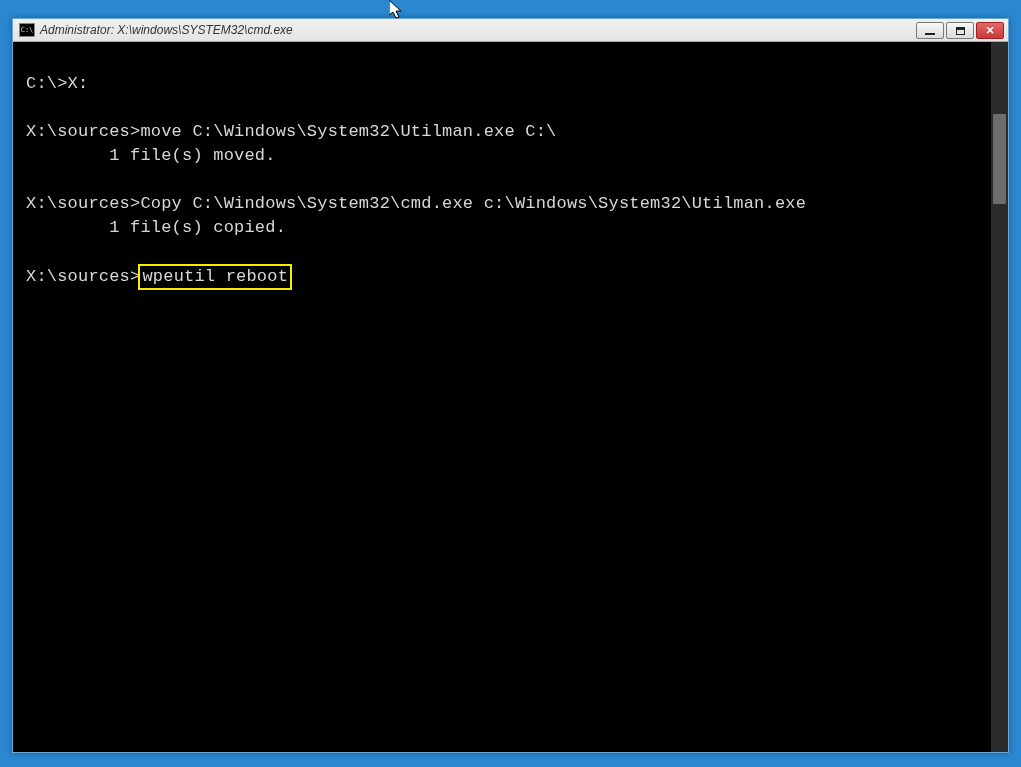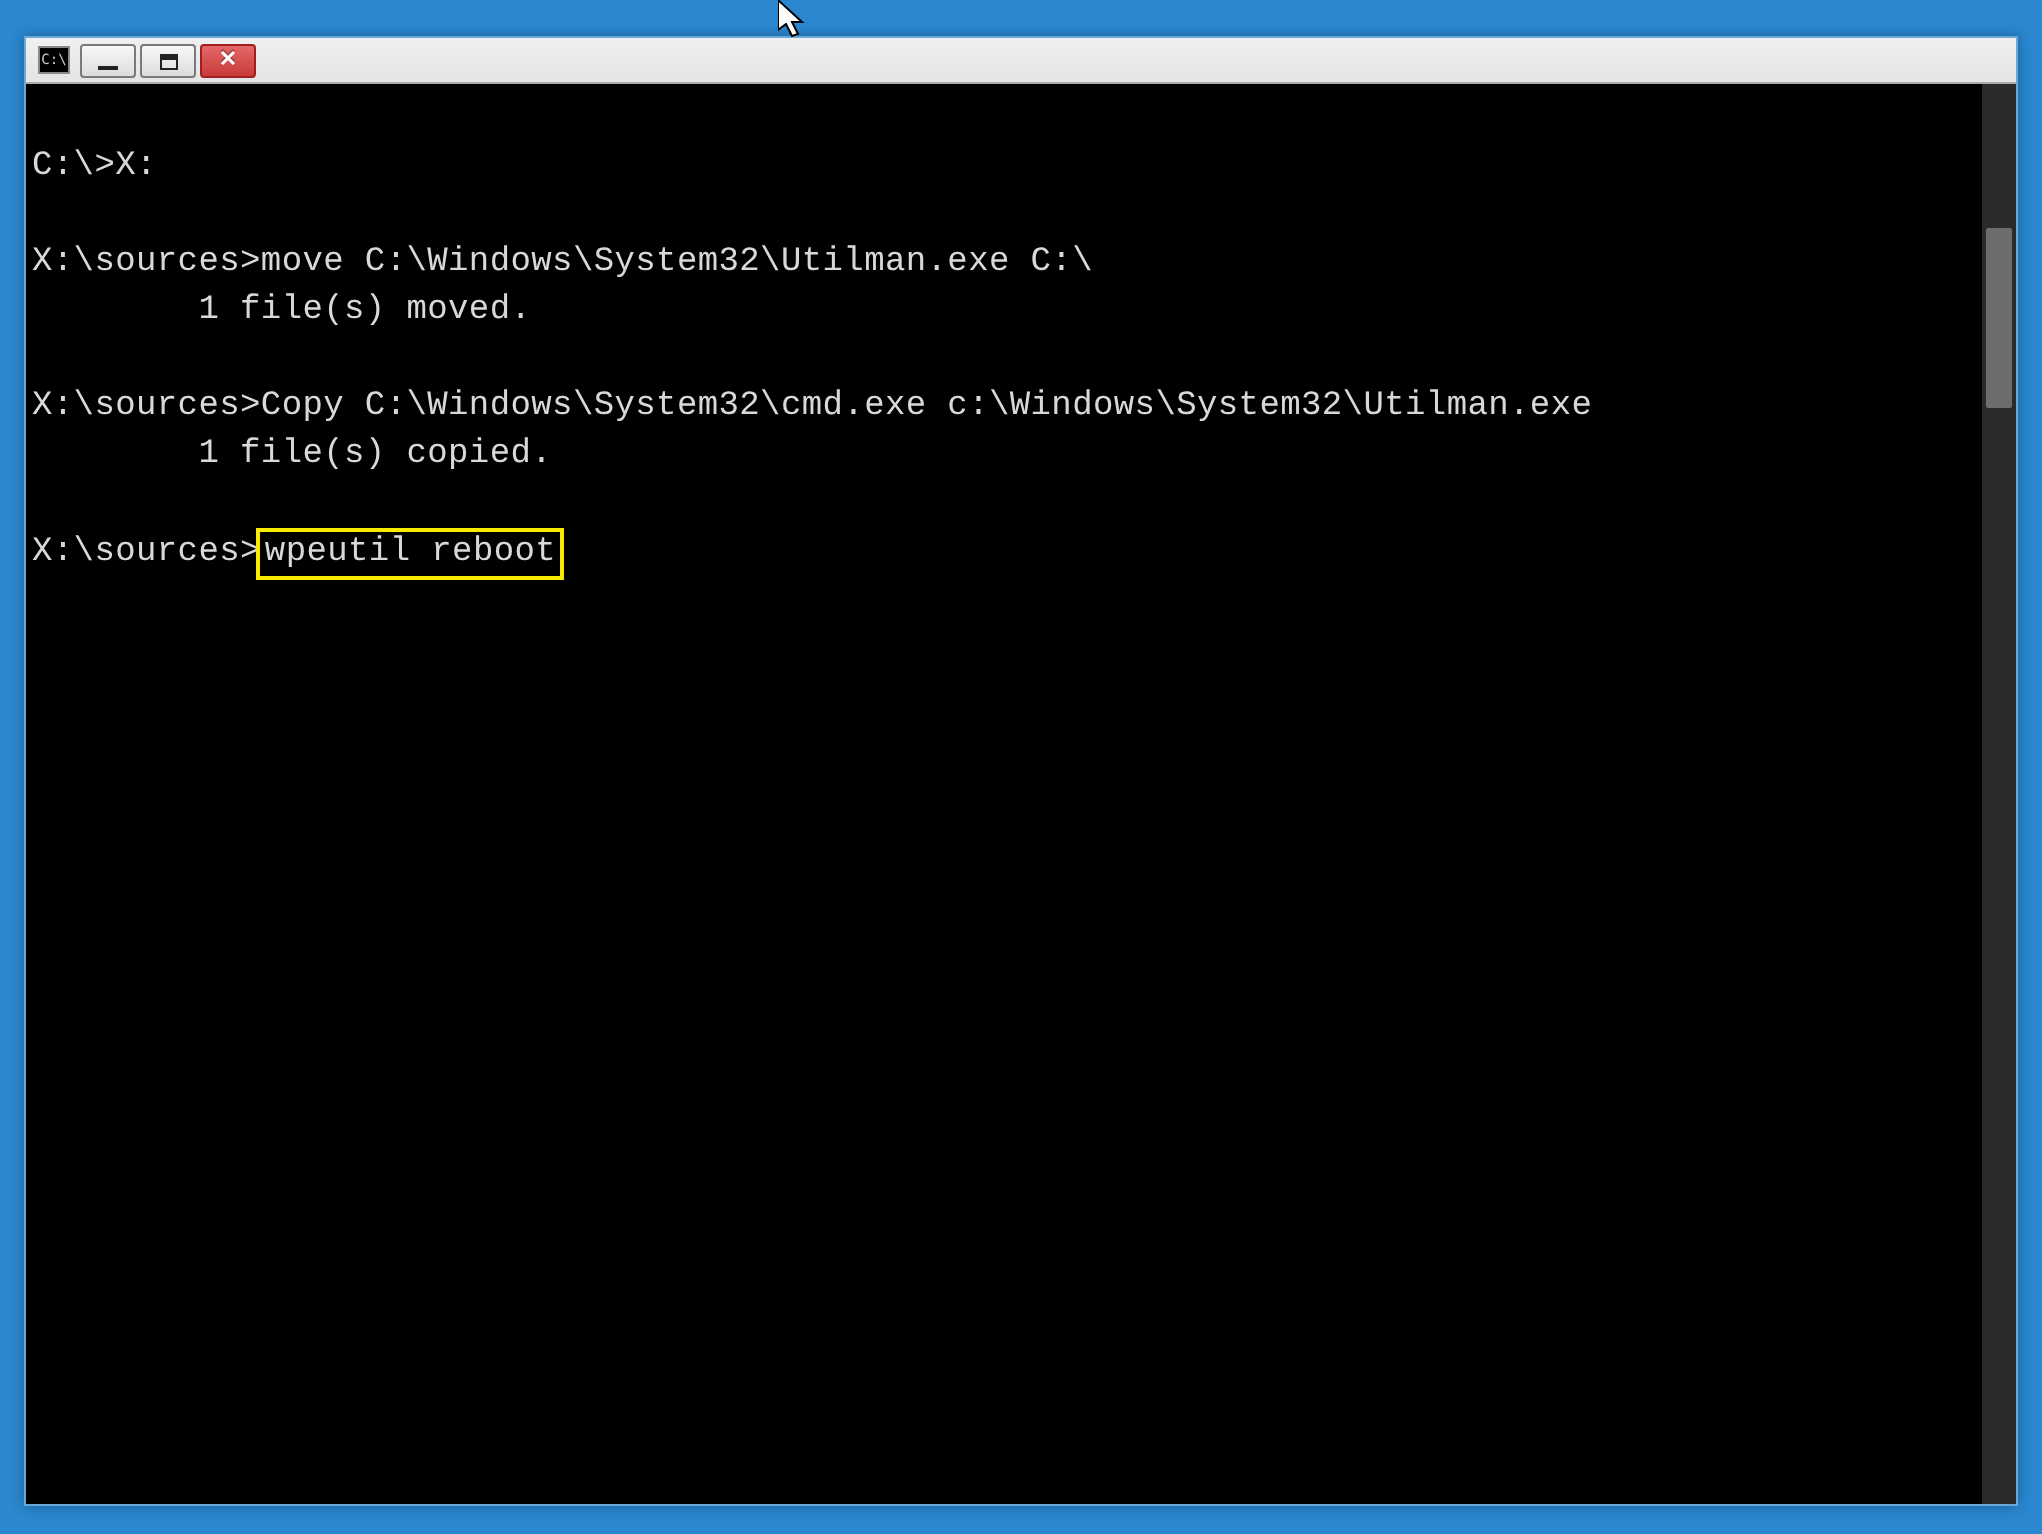--- a/index.html
+++ b/index.html
@@ -98,21 +98,21 @@
       text-shadow: 0 -1px 0 rgba(0,0,0,0.3);
     }
     .terminal-area {
       position: relative;
       background: #000;
       width: 100%;
       height: calc(100% - 23px);
       overflow: hidden;
     }
     .terminal-content {
-      padding: 6px 0 0 3px;
+      padding: 6px 0 0 13px;
       font-family: "Consolas", "Courier New", monospace;
       font-size: 17px;
       color: #d8d8d8;
       line-height: 24px;
       white-space: pre;
       letter-spacing: 0.2px;
     }
     .highlight-box {
       display: inline-block;
       border: 2.5px solid #f7eb00;
@@ -147,20 +147,21 @@
     }
   </style>
 </head>
 <body>
 
 <div class="window-container">
   <div class="title-bar">
     <div class="title-icon">
       <span class="title-icon-text">C:\</span>
     </div>
+    <div class="title-text">Administrator: X:\windows\SYSTEM32\cmd.exe</div>
     <div class="window-controls">
       <div class="win-btn">
         <div class="min-glyph"></div>
       </div>
       <div class="win-btn">
         <div class="max-glyph"></div>
       </div>
       <div class="win-btn close">
         <span class="close-glyph">✕</span>
       </div>

